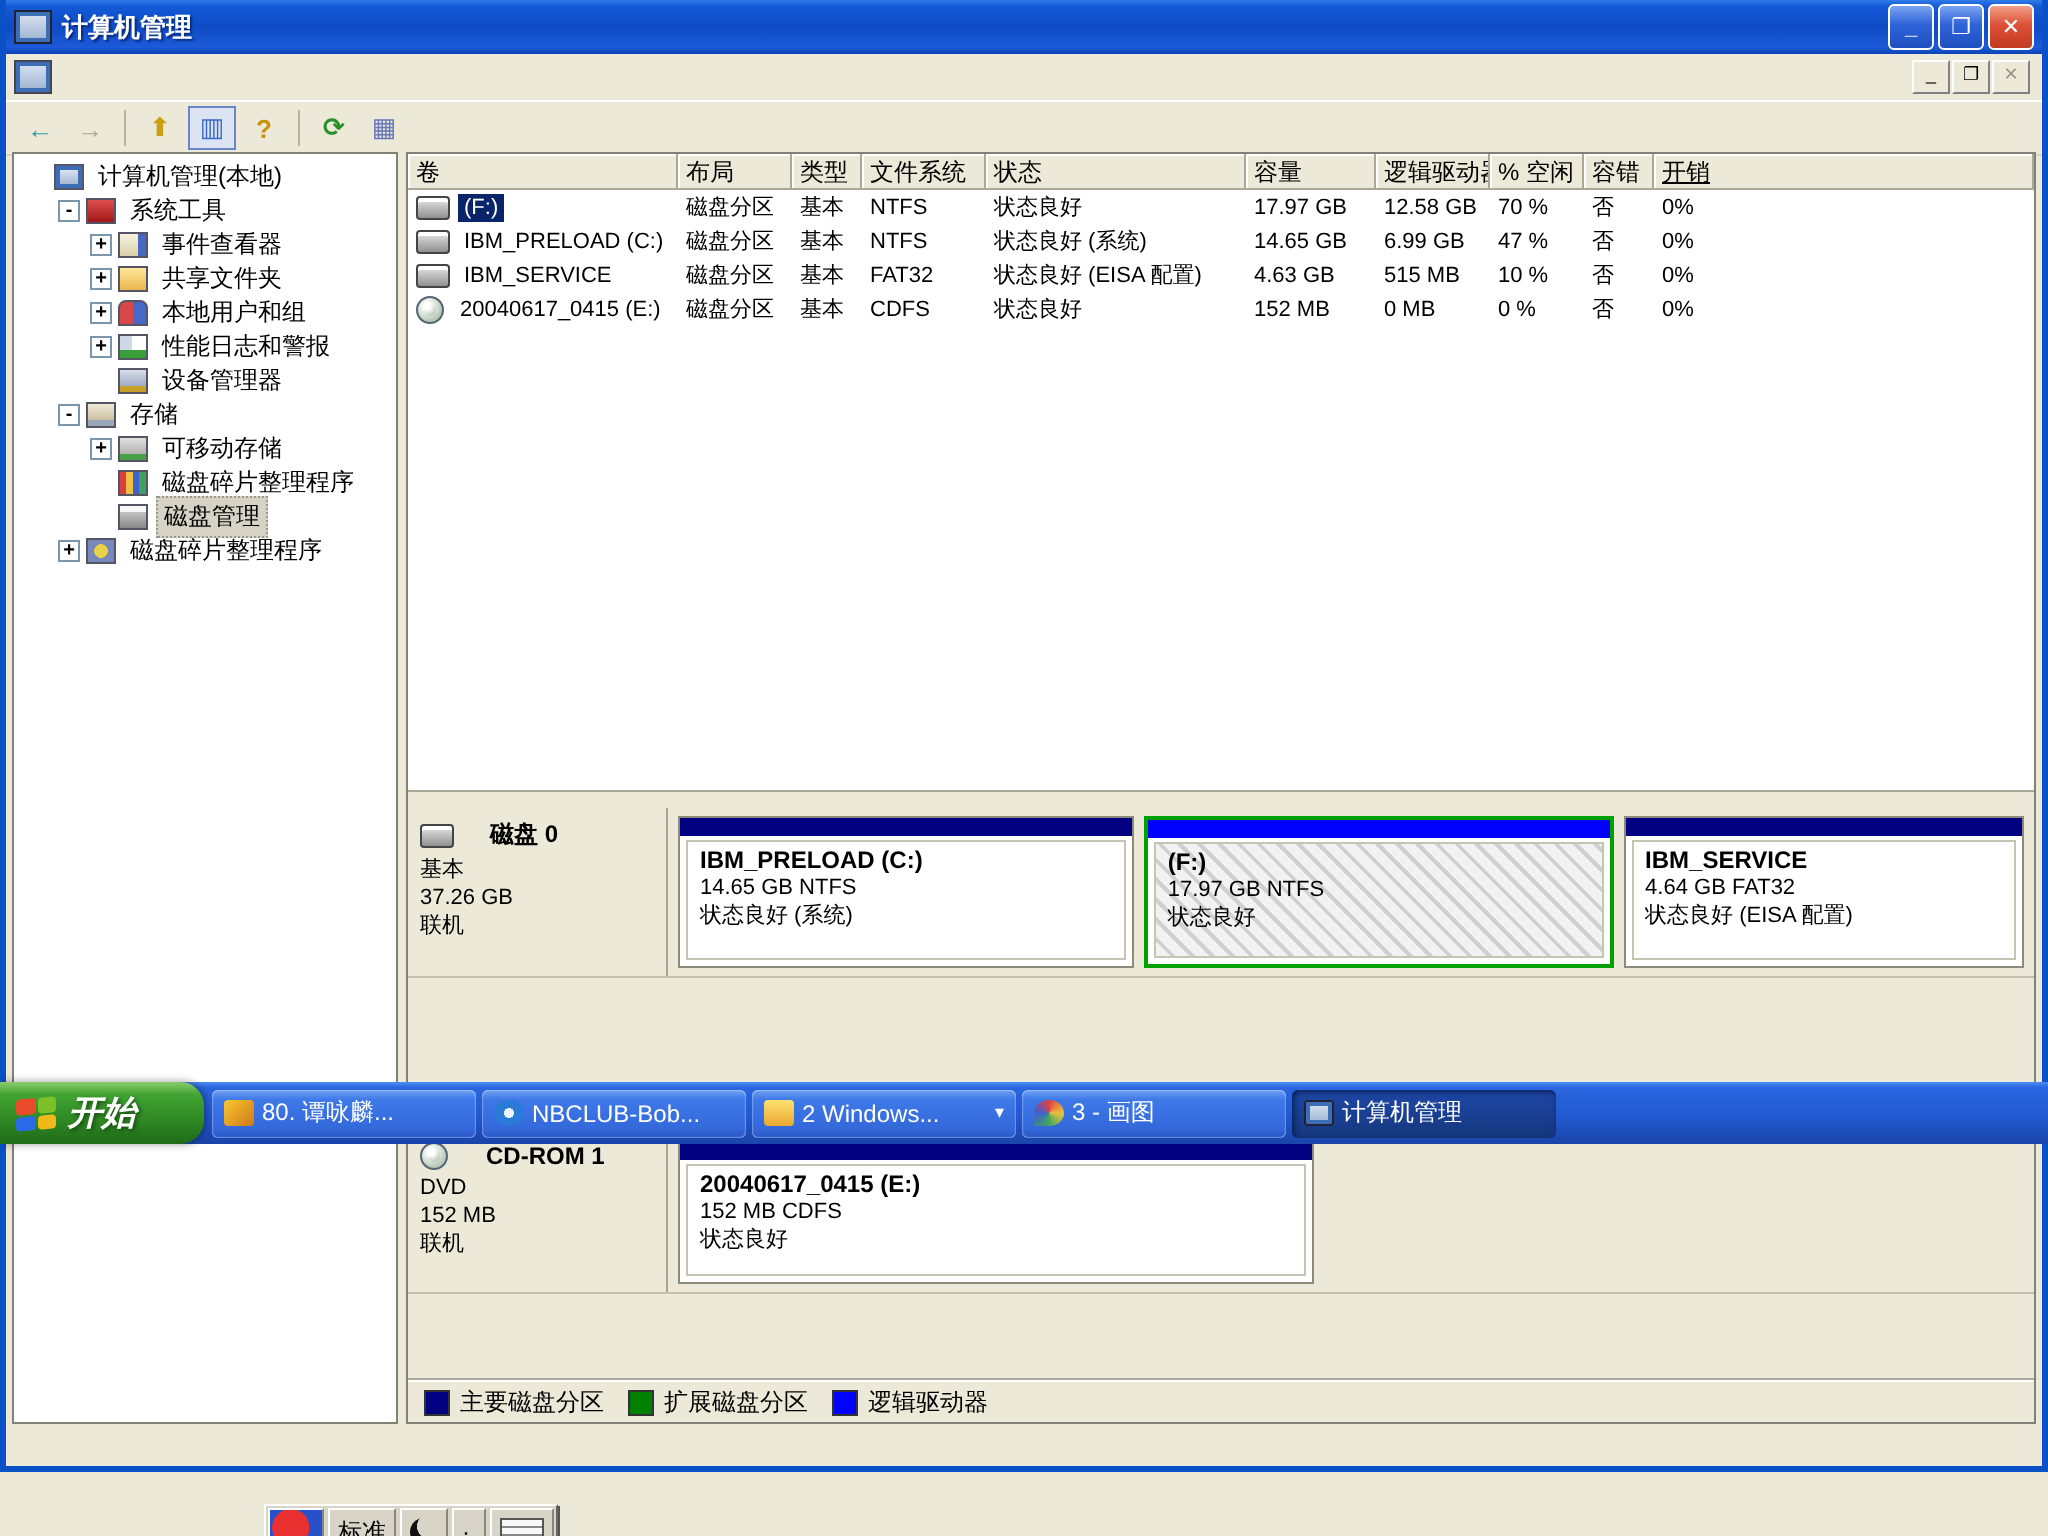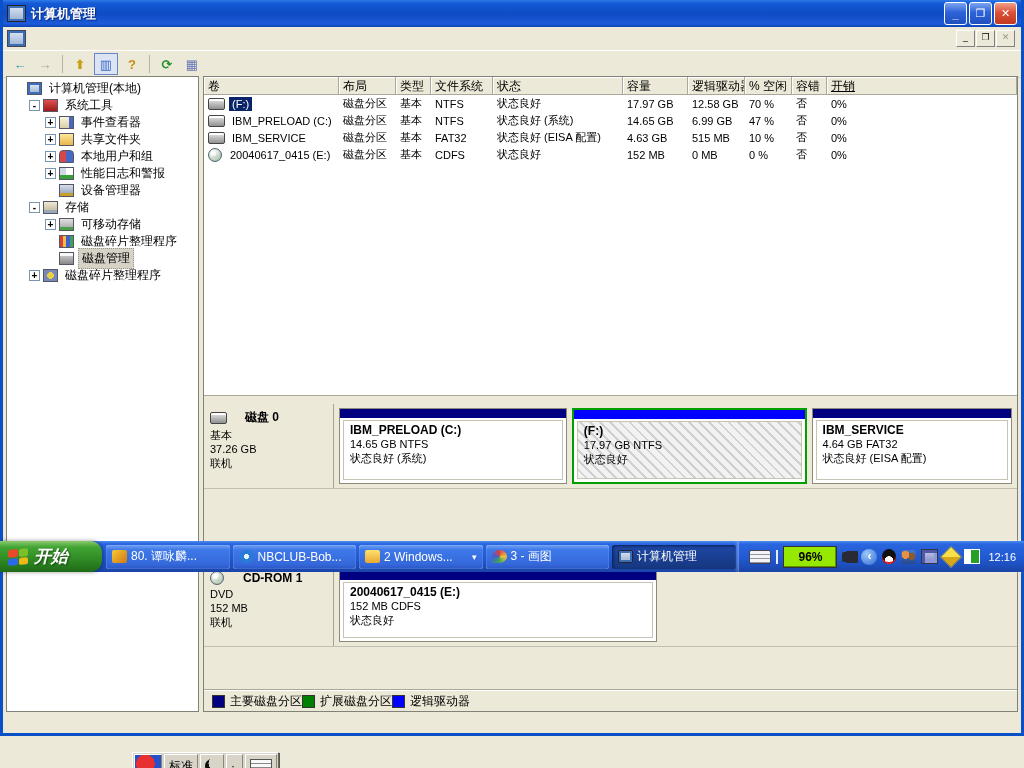--- a/index.html
+++ b/index.html
@@ -85,21 +85,21 @@
   .di-name{font-weight:bold;font-size:12px;margin-left:14px;}
   .di-line{font-size:11px;line-height:14px;min-height:14px;white-space:nowrap;}
   .disk-parts{flex:1;display:flex;gap:5px;padding:4px 5px;}
   .partition{display:flex;flex-direction:column;border:1px solid #8E8A7A;background:#fff;box-sizing:border-box;min-width:0;}
   .partition.selected{border:2px solid #00A000;}
   .pbar{height:9px;flex:none;}
   .pbody{flex:1;margin:2px 3px 3px 3px;border:1px solid #C8C4B4;padding:2px 6px;font-size:11px;line-height:14px;
          white-space:nowrap;overflow:hidden;background:#fff;}
   .partition.selected .pbody{background:repeating-linear-gradient(45deg,#F2F2F2 0 5px,#D0D0D0 5px 7px);}
   .p-label{font-weight:bold;font-size:12px;}
-  .legend{flex:none;height:20px;display:flex;align-items:center;gap:0;padding-left:8px;
+  .legend{flex:none;height:20px;display:flex;align-items:center;gap:12px;padding-left:8px;
           border-top:1px solid #fff;box-shadow:0 -1px 0 #ACA899;margin-top:auto;}
   .lg-item{display:flex;align-items:center;gap:5px;}
   .lg-sq{width:11px;height:11px;border:1px solid #333;}
 
   
   .ime-bar{position:absolute;left:132px;top:752px;height:26px;display:flex;align-items:stretch;
            background:#D8D4C8;border:1px solid;border-color:#fff #6a675c #6a675c #fff;box-shadow:1px 1px 0 #555;}
   .ime-cell{display:flex;align-items:center;justify-content:center;padding:0 4px;border:1px solid;
             border-color:#fff #8a8778 #8a8778 #fff;margin:1px;background:#D8D4C8;}
   .ime-logo{width:18px;background:radial-gradient(circle at 40% 40%,#E83030 45%,#2850C8 46%);}
@@ -464,28 +464,15 @@
         </div>
         <div class="task-btn">
           <span class="tk tk-paint"></span>
           <span class="task-label">3 - 画图</span>
         </div>
         <div class="task-btn active">
           <span class="tk tk-computer"></span>
           <span class="task-label">计算机管理</span>
         </div>
       </div>
-    <div class="tray">
-      <span class="tray-kbd"></span>
-      <span class="tray-pen"></span>
-      <span class="battery">96%</span>
-      <span class="tray-plug"></span>
-      <span class="tray-chevron">‹</span>
-      <span class="tray-qq"></span>
-      <span class="tray-people"></span>
-      <span class="tray-net"></span>
-      <span class="tray-gold"></span>
-      <span class="tray-flag"></span>
-      <span class="tray-clock">12:16</span>
-    </div>
   </div>
 
 </div>
 
 </body></html>

